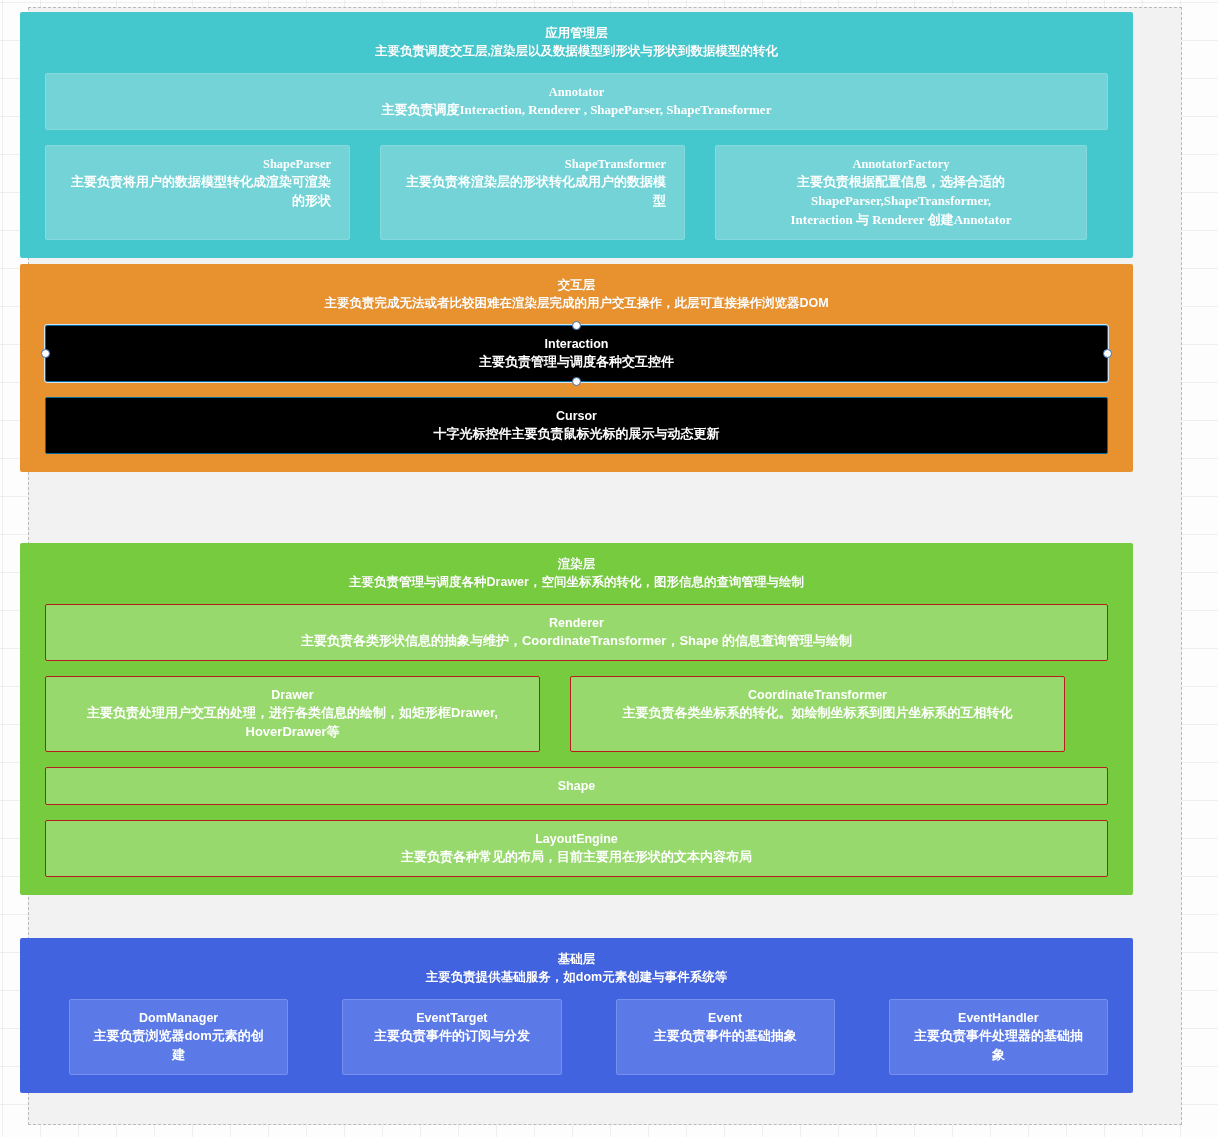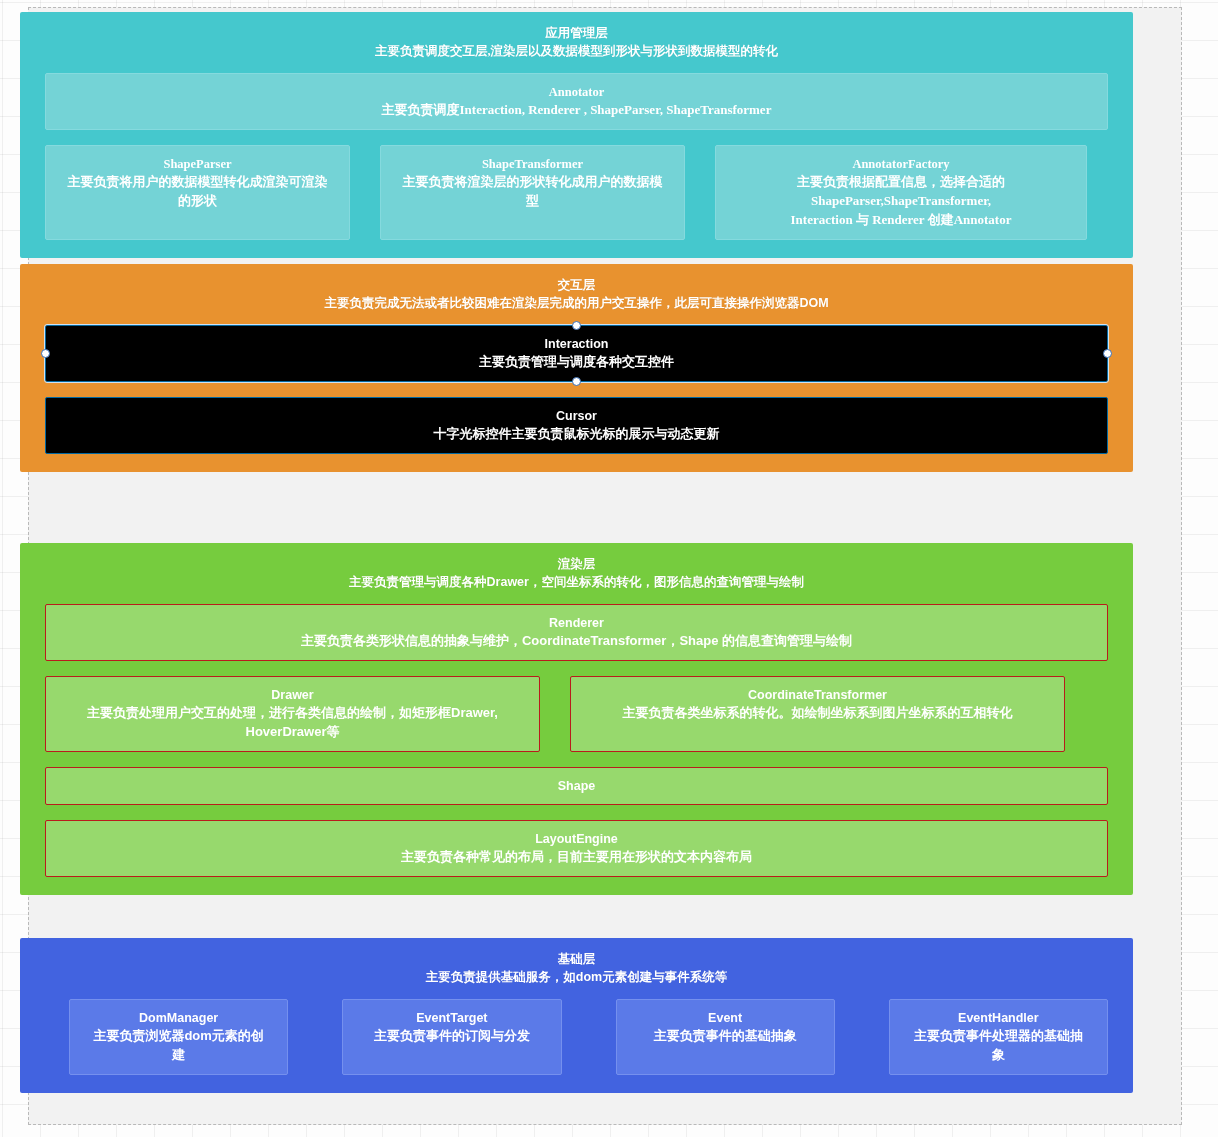--- a/index.html
+++ b/index.html
@@ -80,21 +80,21 @@
 
   
   #layer-render       { top: 543px; background: #76cc3e; }
   #layer-render .card { background: #97d96d; border: 1px solid #b91c1c; }
 
   
   #layer-foundation       { top: 938px; background: #4263e0; }
   #layer-foundation .card { background: #5b7ae8; border: 1px solid #7590ee; margin-left: 24px; }
 
   
-  .w-33 { flex: 0 0 305px; }
+  .w-33 { flex: 0 0 305px; text-align: right; }
   .w-38 { flex: 0 0 372px; }
   .w-48 { flex: 0 0 495px; }
   .w-full { flex: 1 1 100%; }
 
   
   .selected { outline: 1px solid #cfe3f5; }
   .handle {
     position: absolute;
     width: 9px; height: 9px;
     border-radius: 50%;

